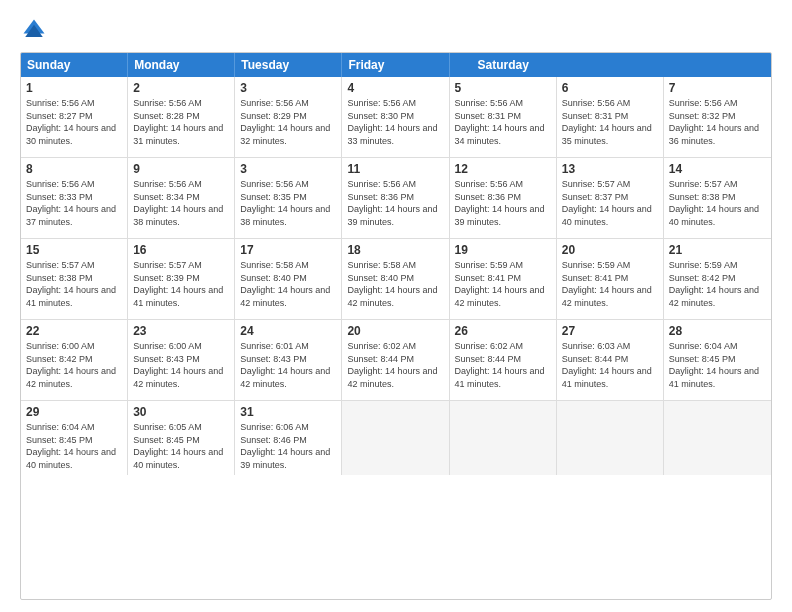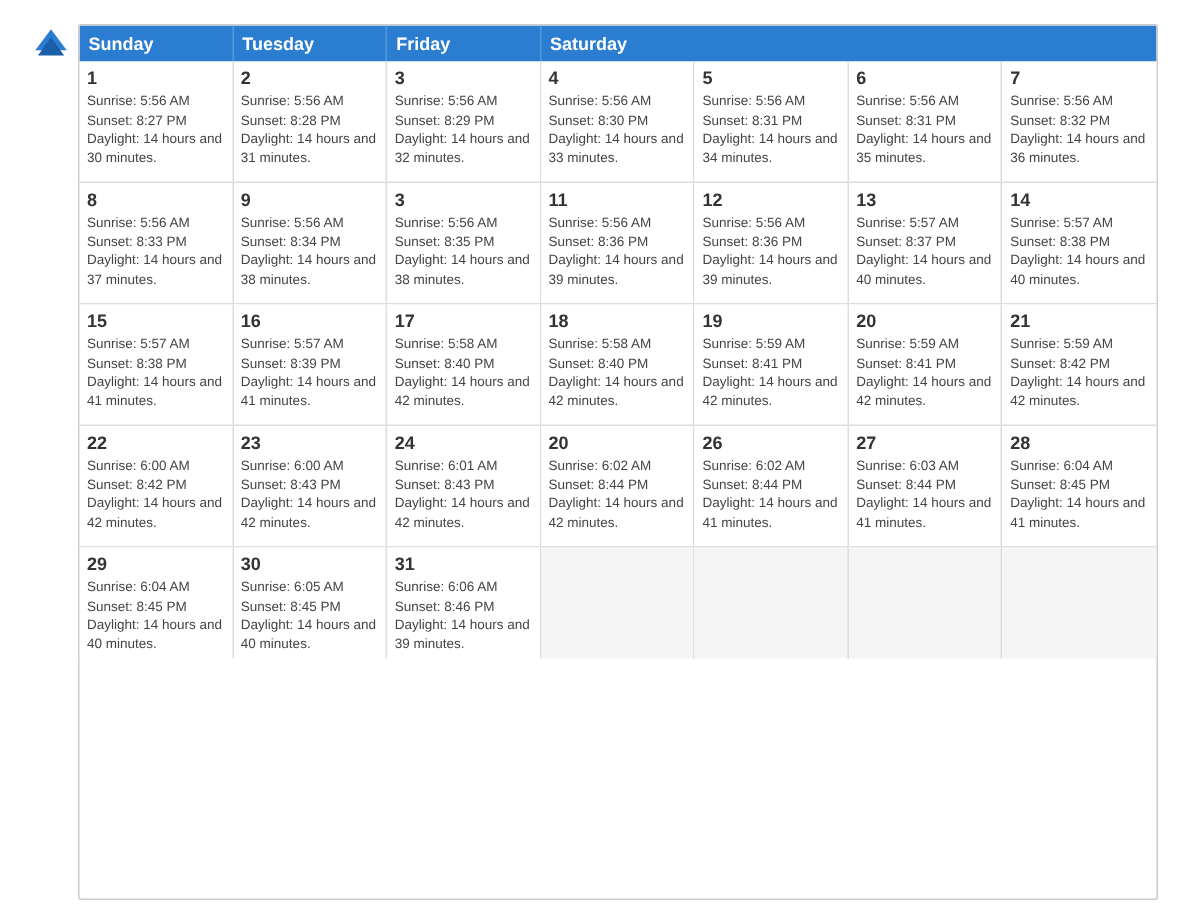--- a/index.html
+++ b/index.html
@@ -9,20 +9,21 @@
       width: 792px;
       height: 612px;
       overflow: hidden;
     }
     .page {
       width: 792px;
       height: 612px;
       background: #fff;
       padding: 16px 20px 12px 20px;
       display: flex;
+      flex-direction: column;
     }
     .top-section {
       display: flex;
       align-items: flex-start;
       justify-content: space-between;
       margin-bottom: 8px;
     }
     .logo {
       display: flex;
       align-items: center;
@@ -68,21 +69,21 @@
       background: #2a7dd1;
     }
     .cal-header-cell {
       color: #fff;
       font-size: 12px;
       font-weight: bold;
       padding: 5px 6px;
       text-align: left;
       border-right: 1px solid #5599dd;
     }
-    .cal-header-cell:last-child { border-right: none; }
+    .cal-header-cell:last-child { border-right: none; text-align: center; }
     .cal-body {
       display: flex;
       flex-direction: column;
     }
     .cal-row {
       display: grid;
       grid-template-columns: repeat(7, 1fr);
       border-top: 1px solid #ddd;
     }
     .cal-row:first-child { border-top: none; }
@@ -128,20 +129,21 @@
     </div>
     <div class="title-section">
       <div class="month-title"></div>
       <div class="location"></div>
     </div>
   </div>
 
   <div class="calendar">
     <div class="cal-header">
     <div class="cal-header-cell">Sunday</div>
+        <div class="cal-header-cell">Monday</div>
         <div class="cal-header-cell">Tuesday</div>
         <div class="cal-header-cell">Friday</div>
         <div class="cal-header-cell">Saturday</div>
       </div>
     <div class="cal-body">
     <div class="cal-row">
           <div class="cal-cell">
           <span class="day-num">1</span>
           <div class="cell-info">
             Sunrise: 5:56 AM<br>

